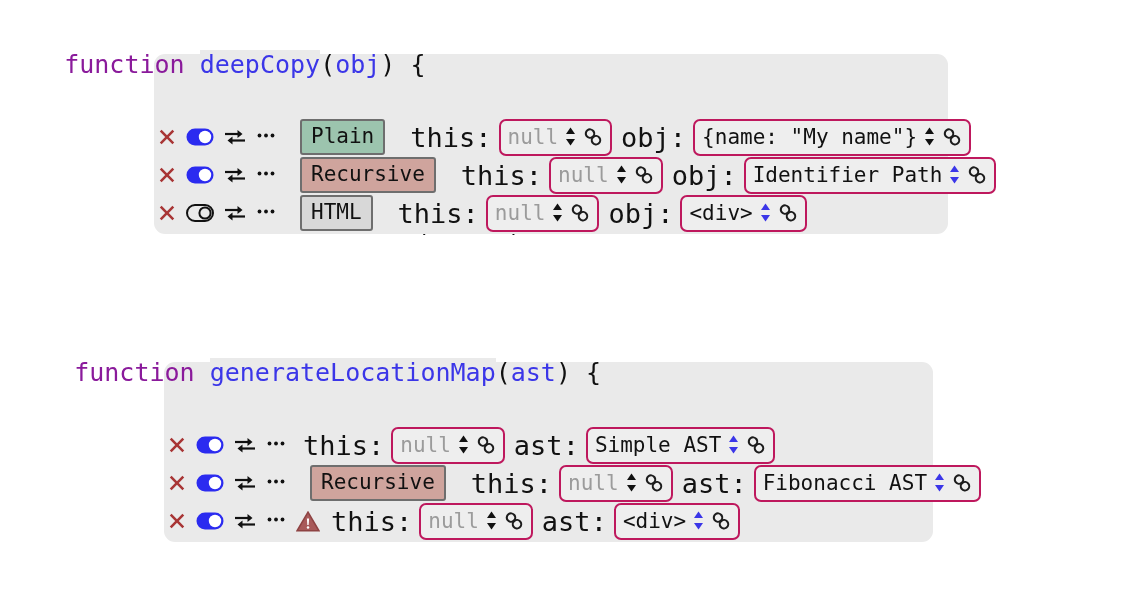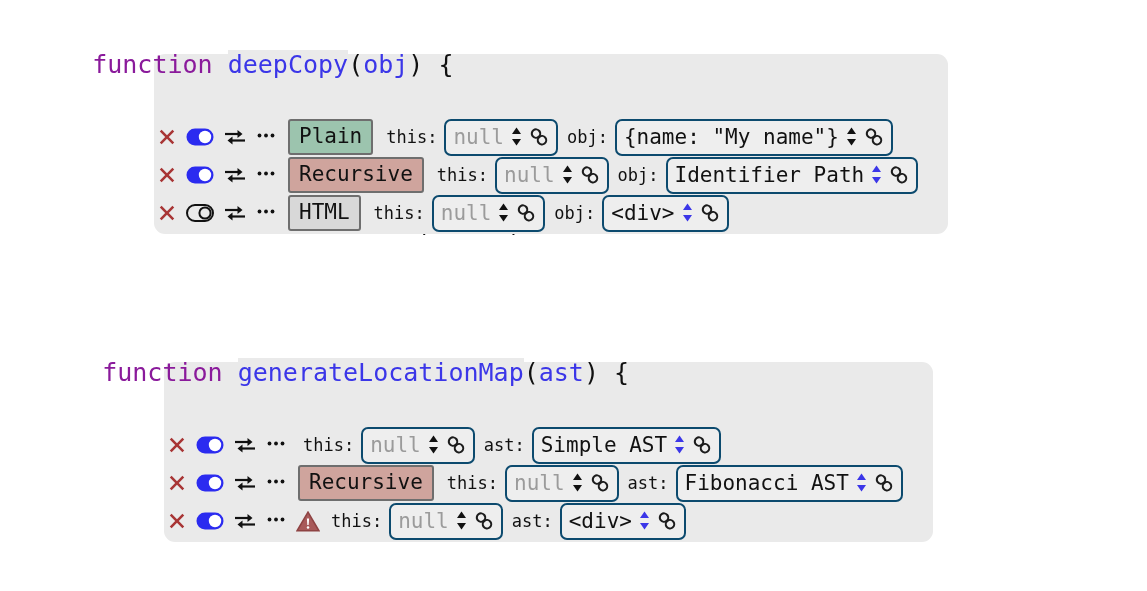--- a/index.html
+++ b/index.html
@@ -18,21 +18,21 @@
   .block { position: absolute; }
   #block-0 { left: 0px;  top: 14px; }
   #block-1 { left: 10px; top: 322px; }
 
   
   .sig {
     font-family: "DejaVu Sans Mono", monospace;
     font-size: 25px;
     line-height: 34px;
     white-space: pre;
-    padding-left: 32px;
+    padding-left: 4px;
     position: relative;
     z-index: 3;
   }
   .kw    { color: #8a1a9b; }
   .fname { color: #3b36e8; background: #eaeaea; }
   .param { color: #3b36e8; }
   .punc  { color: #101010; }
 
   
   .panel {
@@ -69,38 +69,38 @@
 
   
   .badge {
     font-family: "DejaVu Sans Mono", monospace;
     font-size: 21px;
     line-height: 1;
     color: #111;
     border: 2px solid #6e6e6e;
     border-radius: 3px;
     padding: 5px 9px 6px 9px;
-    margin: 0 4px;
+    margin: 0 16px;
   }
 
   
   .lbl {
     font-family: "DejaVu Sans Mono", monospace;
-    font-size: 17px;
+    font-size: 27px;
     color: #111;
     margin: 0 7px 0 9px;
     letter-spacing: 0px;
   }
 
   
   .field {
     display: inline-flex;
     align-items: center;
     background: #eeeeee;
-    border: 2px solid #0c4a6e;
+    border: 2px solid #be185d;
     border-radius: 7px;
     padding: 3px 7px 4px 7px;
     gap: 7px;
   }
   .field-val {
     font-family: "DejaVu Sans Mono", monospace;
     font-size: 21px;
     line-height: 26px;
     color: #111;
   }

